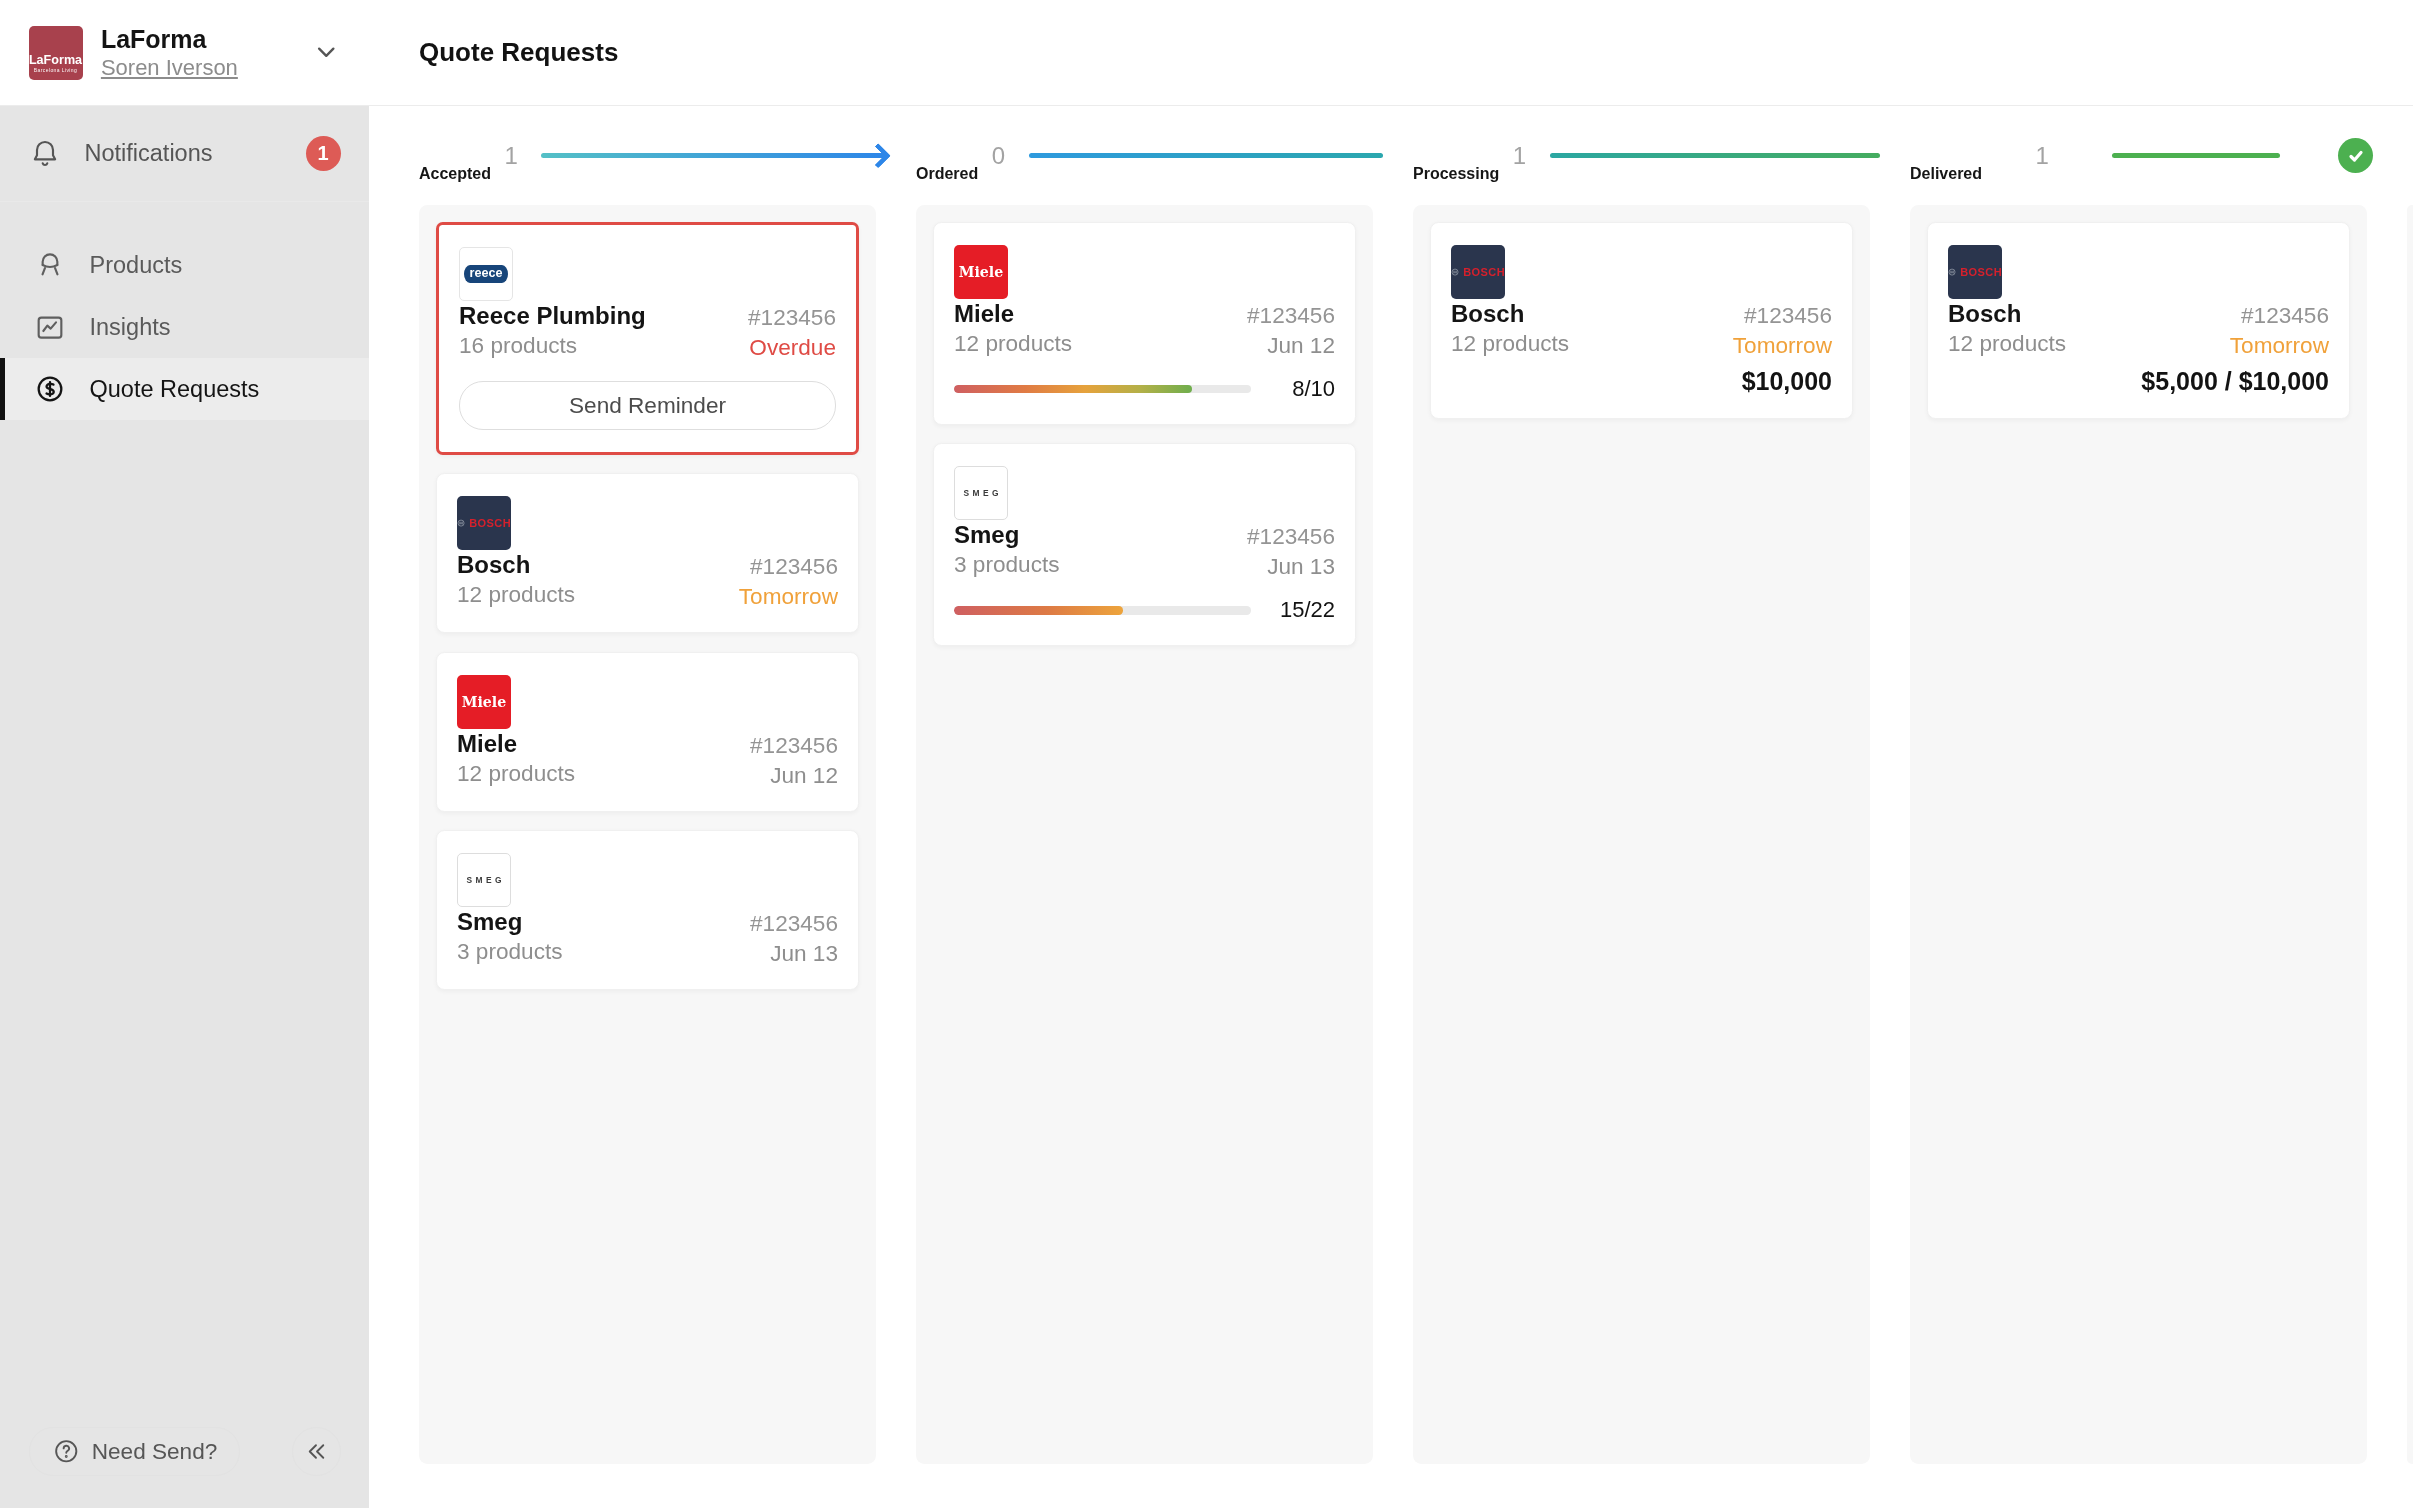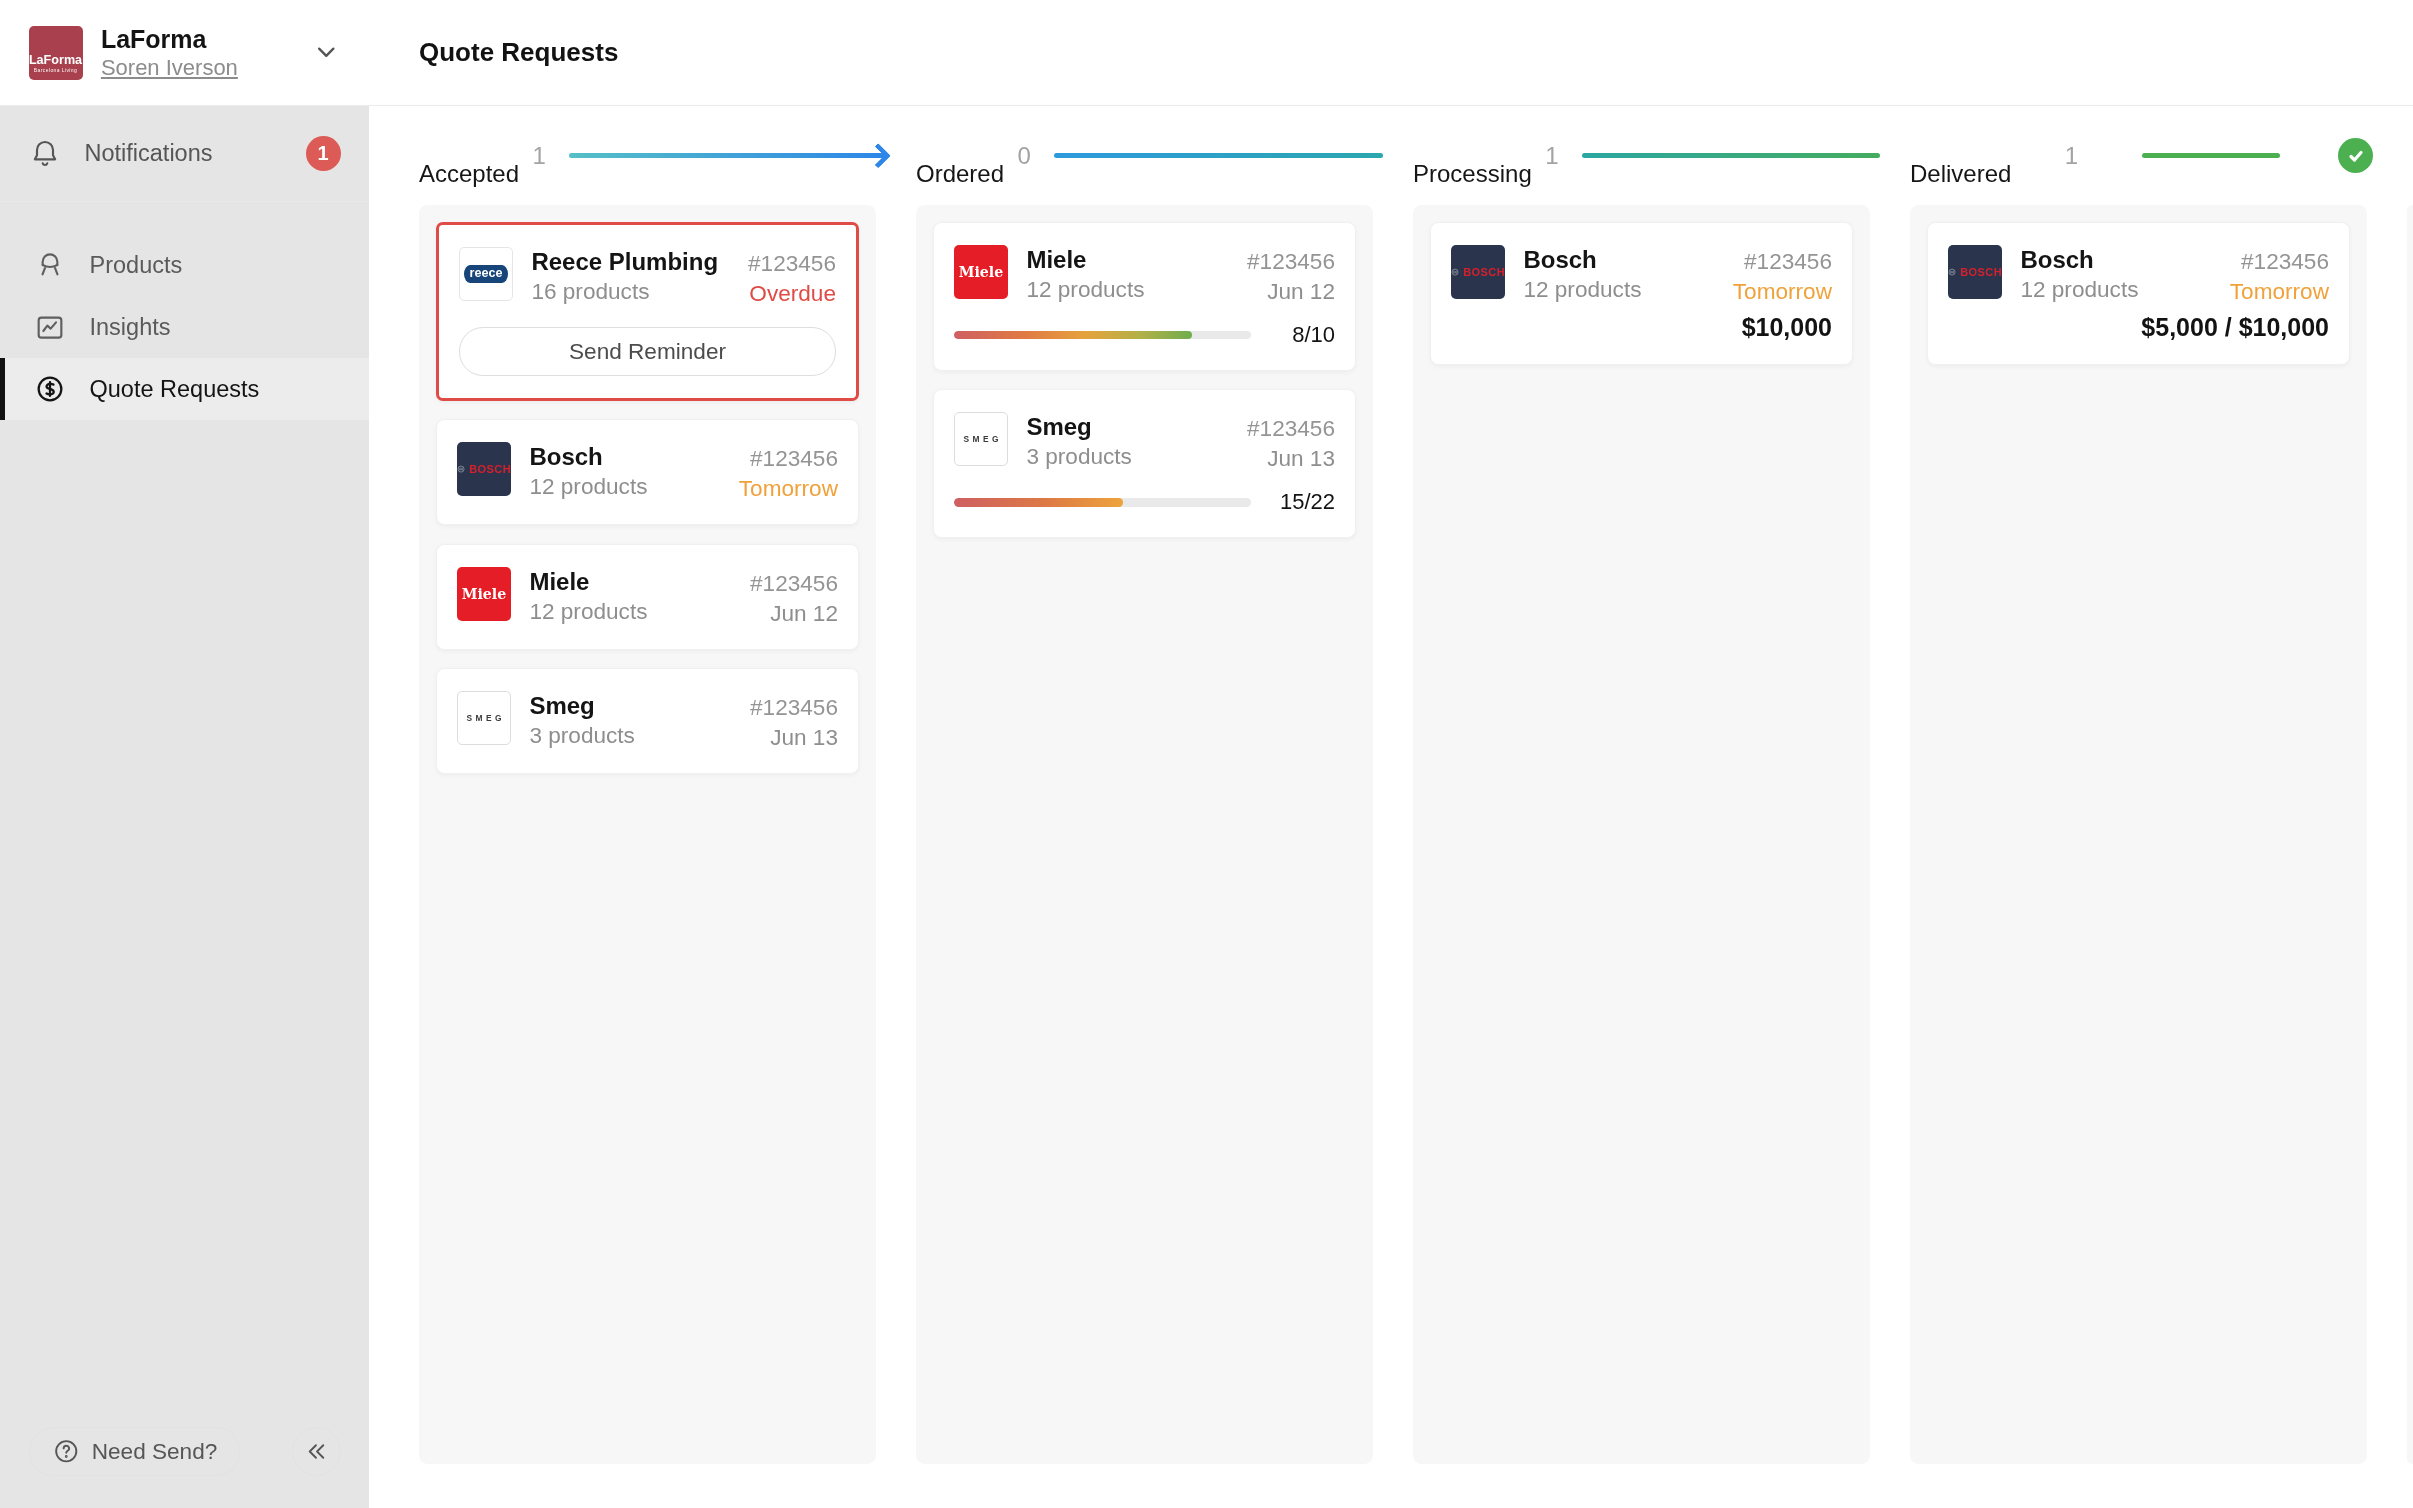--- a/index.html
+++ b/index.html
@@ -43,42 +43,42 @@
 
   
   .main { margin-left:369px; }
   .page-header { height:106px; border-bottom:1.7px solid #ececec; display:flex; align-items:center; padding-left:50px; }
   .page-title { font-size:26px; font-weight:700; color:#121212; }
 
   
   .stage-row { display:flex; align-items:center; height:99px; padding-left:50px; }
   .stage { width:497px; display:flex; align-items:center; }
   .stage:last-child { width:497px;gap:40px; }
-  .stage-name { font-size:24px; font-weight:400; color:#161616;margin-top:37px; }
+  .stage-name { font-size:16px; font-weight:700; color:#161616;margin-top:37px; }
   .stage-count { font-size:24px; color:#a3a3a3; margin-left:13.4px; }
   .stage-line { flex:1; height:5px; border-radius:2.5px; margin:0 30px 0 23.5px; position:relative; }
   .line-0 { background:linear-gradient(90deg,#54c0c6,#2d86e8); }
   .line-1 { background:linear-gradient(90deg,#2e9ade,#2ba7ae); }
   .line-2 { background:linear-gradient(90deg,#2ba7a2,#45ac5f); }
   .line-3 { background:#4cb050; margin-right:18.4px; }
   .stage-line.arrow::after { content:""; position:absolute; right:-1.7px; top:50%;
     width:13.4px; height:13.4px; border-top:5px solid #2d86e8; border-right:5px solid #2d86e8;
     transform:translateY(-50%) rotate(45deg); border-radius:1.7px; }
   .check-circle { width:35px; height:35px; border-radius:50%; background:#4cb050; margin-right:34px;
     display:flex; align-items:center; justify-content:center; flex:none; }
 
   
   .board { display:flex; gap:40px; padding-left:50px; align-items:flex-start; }
   .panel { width:457px; height:1259px; background:#f7f7f7; border-radius:8.4px; padding:17px; flex:none; }
   .panel.sliver { width:10px; padding:0; }
 
   .card { background:#fff; border:0.8px solid #f0f0f0; border-radius:8.4px; padding:22px 20px;
     box-shadow:0 1.7px 4.2px rgba(0,0,0,.04); margin-bottom:18.4px; cursor:pointer; }
   .card.alert { border:3.4px solid #df4b45; border-radius:6.7px; }
-  .card-main { display:flex; }
+  .card-main { display:flex;flex-direction:column; }
   .logo { width:54px; height:54px; border-radius:5px; margin-right:18.4px; flex:none;
     display:flex; align-items:center; justify-content:center; }
   .logo-reece { background:#fff; border:0.8px solid #e5e5e5; }
   .reece-pill { background:#17457a; color:#fff; font-weight:700; font-size:12.6px;
     padding:2.5px 5.9px 3.4px; border-radius:6.7px/10px; line-height:1; }
   .logo-bosch { background:#2a354d; flex-direction:row; gap:4.2px; }
   .bosch-word { color:#d5202c; font-weight:700; font-size:11px; letter-spacing:0.4px; }
   .logo-miele { background:#e51d26; }
   .logo-miele span { color:#fff; font-family:"DejaVu Serif","Liberation Serif",serif; font-weight:700; font-size:14.2px; }
   .logo-smeg { background:#fff; border:0.8px solid #ddd; }

